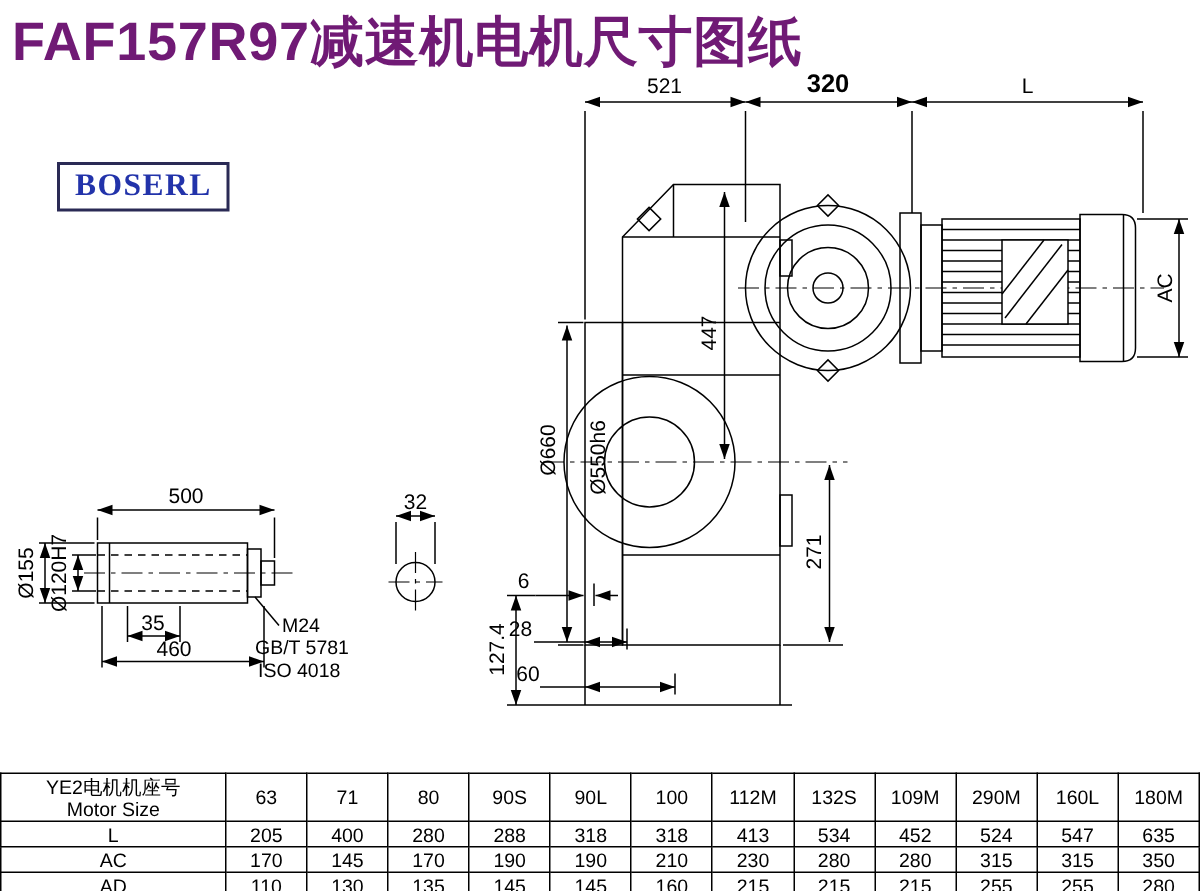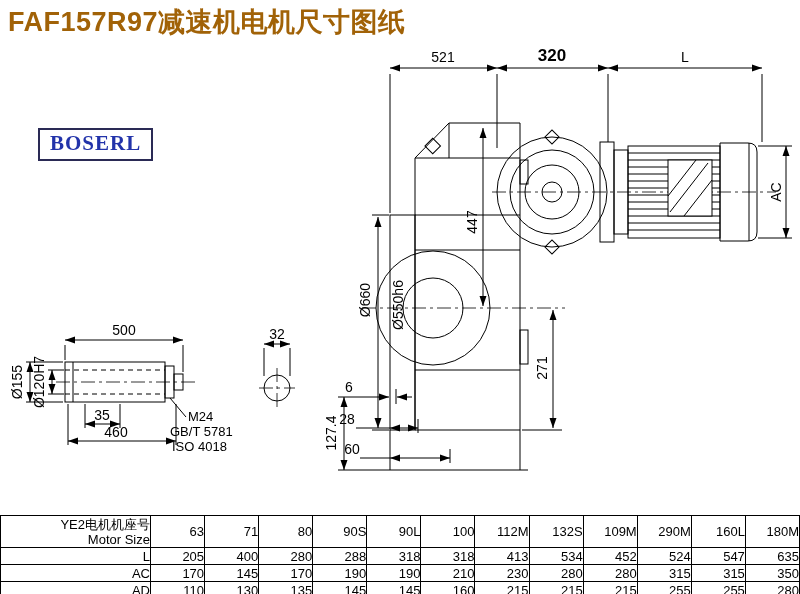--- a/index.html
+++ b/index.html
@@ -2,43 +2,43 @@
 <html><head>
 <meta charset="utf-8">
 <style>
   html,body{margin:0;padding:0}
   body{
     width:800px;height:594px;position:relative;overflow:hidden;
     background:#ffffff;font-family:"Liberation Sans",sans-serif;
   }
   .title{
     position:absolute;top:4px;left:8px;z-index:3;
-    font-size:27px;font-weight:bold;color:#a16207;letter-spacing:.5px;
+    font-size:36px;font-weight:bold;color:#701a75;letter-spacing:.5px;
   }
   .logo{
     position:absolute;top:108px;left:38px;z-index:3;background:#fff;
-    border:2px solid #2a2a55;padding:1px 10px 3px 10px;margin-top:20px;
+    border:2px solid #2a2a55;padding:1px 10px 3px 10px;
   }
   .logo span{
     font-family:"Liberation Serif",serif;font-size:21px;font-weight:bold;
     color:#2233aa;letter-spacing:1px;
   }
   svg.drawing{position:absolute;top:0;left:0;z-index:1}
   .ln{stroke:#000;stroke-width:1;fill:none}
   .cl{stroke:#000;stroke-width:.8;fill:none;stroke-dasharray:14 4 3 4}
   .bore{stroke-dasharray:5 4}
   .dim{font-size:14px;fill:#000;stroke:none;font-family:"Liberation Sans",sans-serif}
   .dim-bold{font-size:17px;font-weight:bold;fill:#000;stroke:none;font-family:"Liberation Sans",sans-serif}
   .small{font-size:13px;fill:#000;stroke:none;font-family:"Liberation Sans",sans-serif}
   table.size-table{
     position:absolute;top:515px;left:0;width:800px;z-index:2;background:#fff;
     border-collapse:collapse;table-layout:fixed;
   }
   .size-table td{
-    border:1px solid #000;text-align:right;vertical-align:middle;
+    border:1px solid #000;text-align:center;vertical-align:middle;
     font-size:13px;padding:0;height:16px;overflow:hidden;white-space:nowrap;
   }
   .size-table tr.hdr td{height:31px}
   .size-table td.lbl div{line-height:15px}
 </style>
 </head>
 <body>
 
 <div class="title">FAF157R97减速机电机尺寸图纸</div>
 

